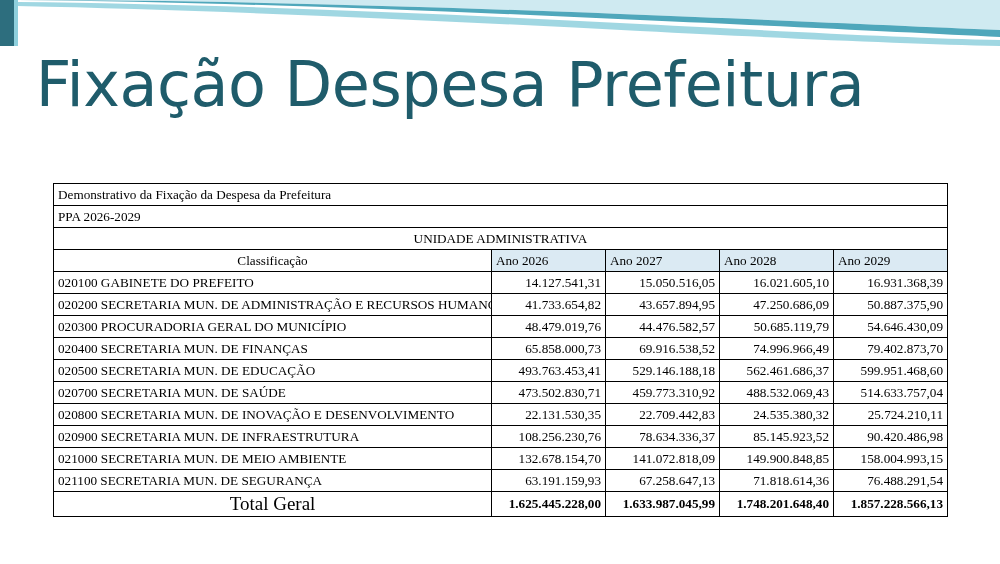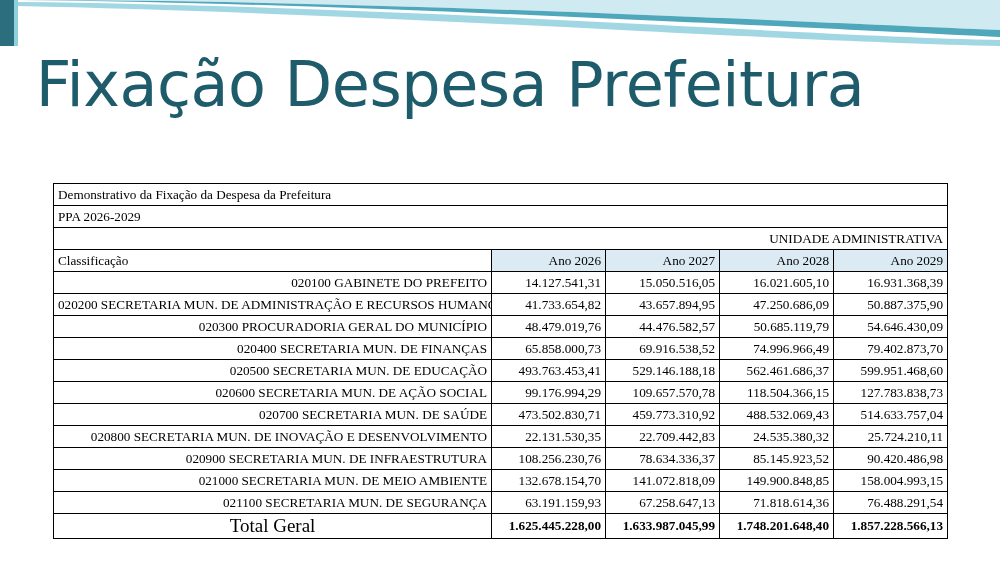--- a/index.html
+++ b/index.html
@@ -80,39 +80,39 @@
     vertical-align: middle;
     background: #ffffff;
     font-weight: normal;
   }
   .hdr-center {
     text-align: left;
     font-weight: bold;
     font-size: 13.5px;
   }
   .hdr-unidade {
-    text-align: right;
+    text-align: center;
     font-weight: bold;
     font-size: 14px;
     margin-top: 44px;
   }
   .col-head-left {
+    text-align: center;
+    font-weight: normal;
+    font-size: 13.5px;
+    padding-left: 6px;
+  }
+  .col-head-year {
     text-align: left;
     font-weight: normal;
     font-size: 13.5px;
-    padding-left: 6px;
-  }
-  .col-head-year {
-    text-align: right;
-    font-weight: normal;
-    font-size: 13.5px;
     background: #dbeaf3;
   }
   .classif-cell {
-    text-align: right;
+    text-align: left;
     padding-left: 14px;
     font-size: 13px;
     white-space: nowrap;
     overflow: hidden;
   }
   .num {
     text-align: right;
     padding-right: 8px;
     font-size: 13px;
     white-space: nowrap;
@@ -201,27 +201,20 @@
         <td class="num">79.402.873,70</td>
       </tr>
       <tr>
         <td class="classif-cell">020500 SECRETARIA MUN. DE EDUCAÇÃO</td>
         <td class="num">493.763.453,41</td>
         <td class="num">529.146.188,18</td>
         <td class="num">562.461.686,37</td>
         <td class="num">599.951.468,60</td>
       </tr>
       <tr>
-        <td class="classif-cell">020600 SECRETARIA MUN. DE AÇÃO SOCIAL</td>
-        <td class="num">99.176.994,29</td>
-        <td class="num">109.657.570,78</td>
-        <td class="num">118.504.366,15</td>
-        <td class="num">127.783.838,73</td>
-      </tr>
-      <tr>
         <td class="classif-cell">020700 SECRETARIA MUN. DE SAÚDE</td>
         <td class="num">473.502.830,71</td>
         <td class="num">459.773.310,92</td>
         <td class="num">488.532.069,43</td>
         <td class="num">514.633.757,04</td>
       </tr>
       <tr>
         <td class="classif-cell">020800 SECRETARIA MUN. DE INOVAÇÃO E DESENVOLVIMENTO</td>
         <td class="num">22.131.530,35</td>
         <td class="num">22.709.442,83</td>

